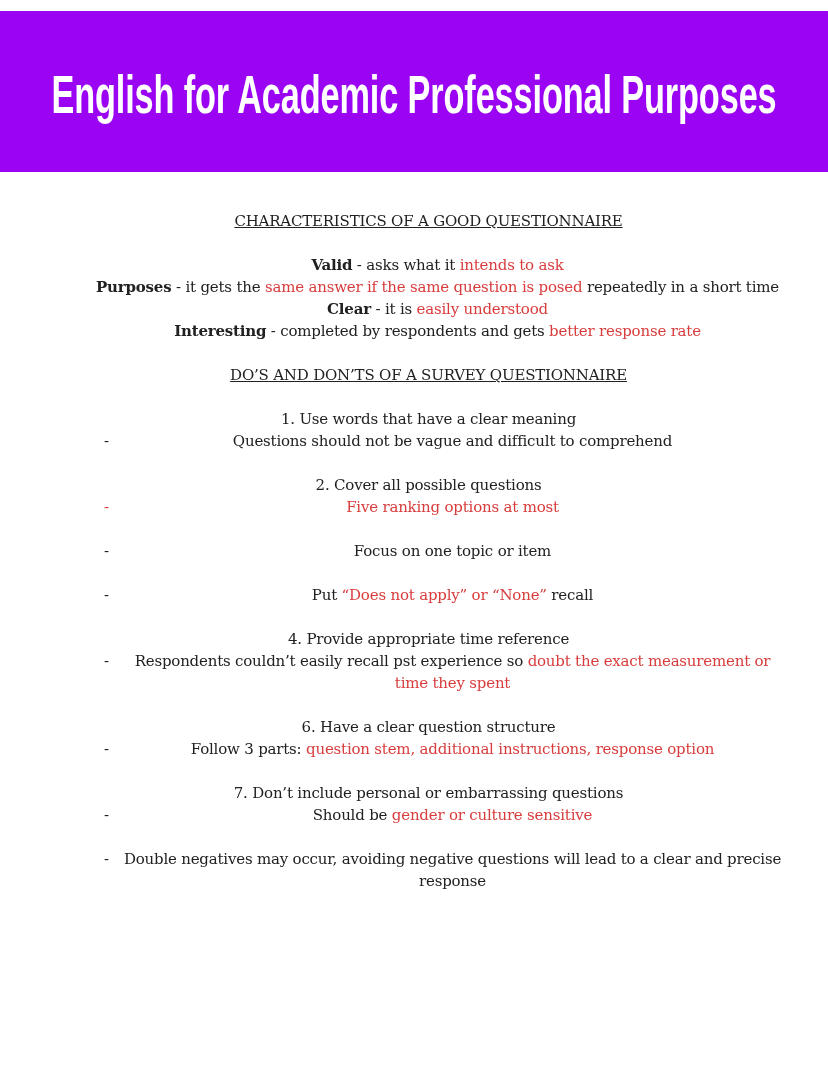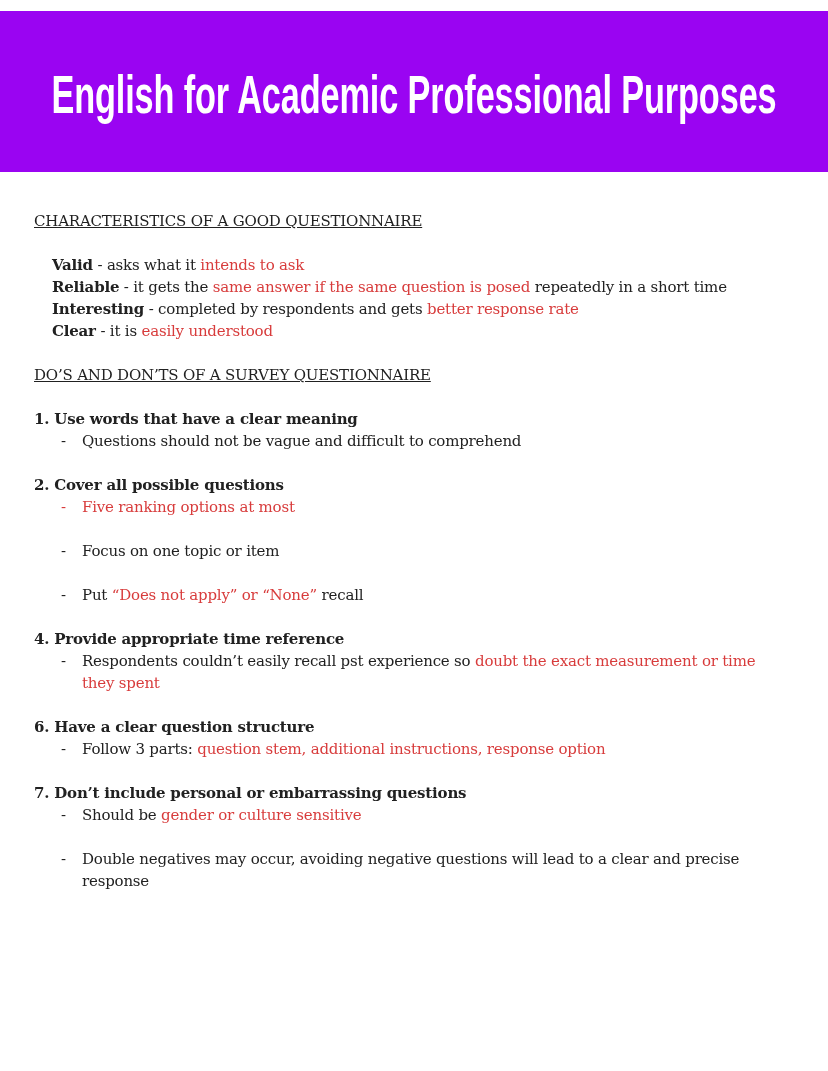--- a/index.html
+++ b/index.html
@@ -28,29 +28,29 @@
     font-family: "Liberation Sans", sans-serif;
     font-weight: 700;
     font-size: 54px;
     line-height: 54px;
     color: var(--banner-text, #ffffff);
     white-space: nowrap;
     transform: scaleX(0.635);
     transform-origin: center;
     padding-top: 4px;
   }
-  .content { padding: 38px 40px 0 34px; }
+  .content { padding: 38px 40px 0 69px; text-align: center; }
   .heading {
     text-decoration: underline;
     margin: 0 0 22px 0;
   }
   .defs { margin: 0 0 22px 0; }
   .def-line { margin: 0; }
   .item { margin: 0 0 22px 0; }
-  .item-title { font-weight: 700; }
+  .item-title { font-weight: 400; }
   .bullet { display: flex; margin-left: 27px; }
   .dash { flex: 0 0 21px; width: 21px; }
   .bullet-text { flex: 1; }
   .b { font-weight: 700; margin-left: 18px; }
   .red { color: var(--red, #d83c3c); }
 </style>
 </head>
 <body>
 
 <div class="page">
@@ -58,23 +58,23 @@
   <div class="banner">
     <div class="banner-title">English for Academic Professional Purposes</div>
   </div>
 
   <div class="content">
 
     <div>
       <div class="heading">CHARACTERISTICS OF A GOOD QUESTIONNAIRE</div>
       <div class="defs">
           <div class="def-line"><span class="b">Valid</span><span> - asks what it </span><span class="red">intends to ask</span></div>
-          <div class="def-line"><span class="b">Reliable</span><span> - it gets the </span><span class="red">same answer if the same question is posed</span><span> repeatedly in a short time</span></div>
+          <div class="def-line"><span class="b">Purposes</span><span> - it gets the </span><span class="red">same answer if the same question is posed</span><span> repeatedly in a short time</span></div>
+          <div class="def-line"><span class="b">Clear</span><span> - it is </span><span class="red">easily understood</span></div>
           <div class="def-line"><span class="b">Interesting</span><span> - completed by respondents and gets </span><span class="red">better response rate</span></div>
-          <div class="def-line"><span class="b">Clear</span><span> - it is </span><span class="red">easily understood</span></div>
         </div>
     </div>
 
     <div>
       <div class="heading">DO’S AND DON’TS OF A SURVEY QUESTIONNAIRE</div>
       <div class="items">
           <div class="item">
             <div class="item-title">1. Use words that have a clear meaning</div>
             <div class="bullet">
               <span class="dash">-</span>

